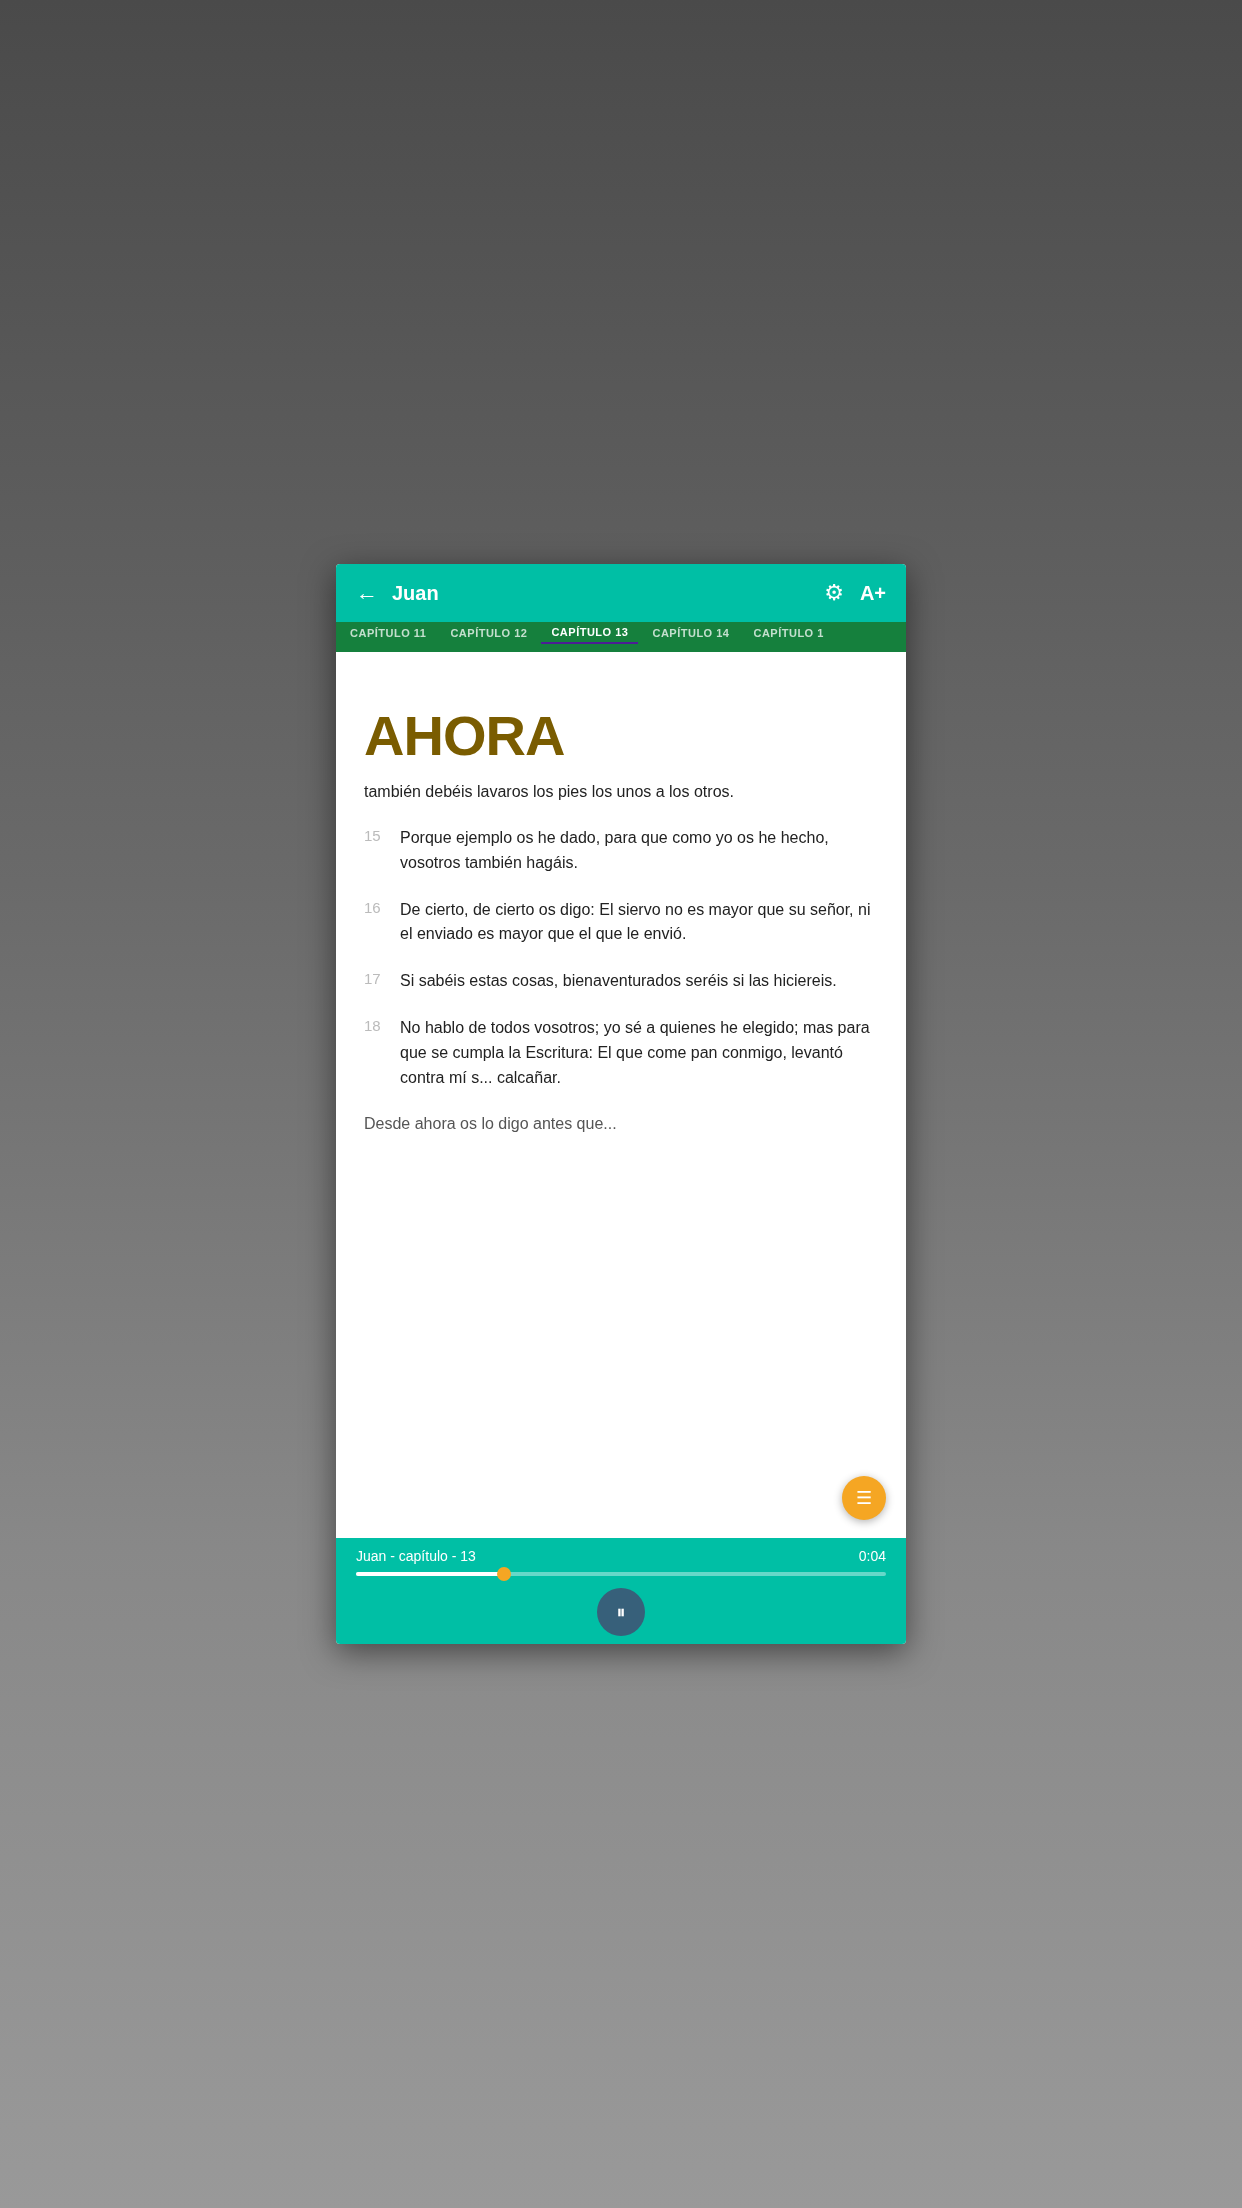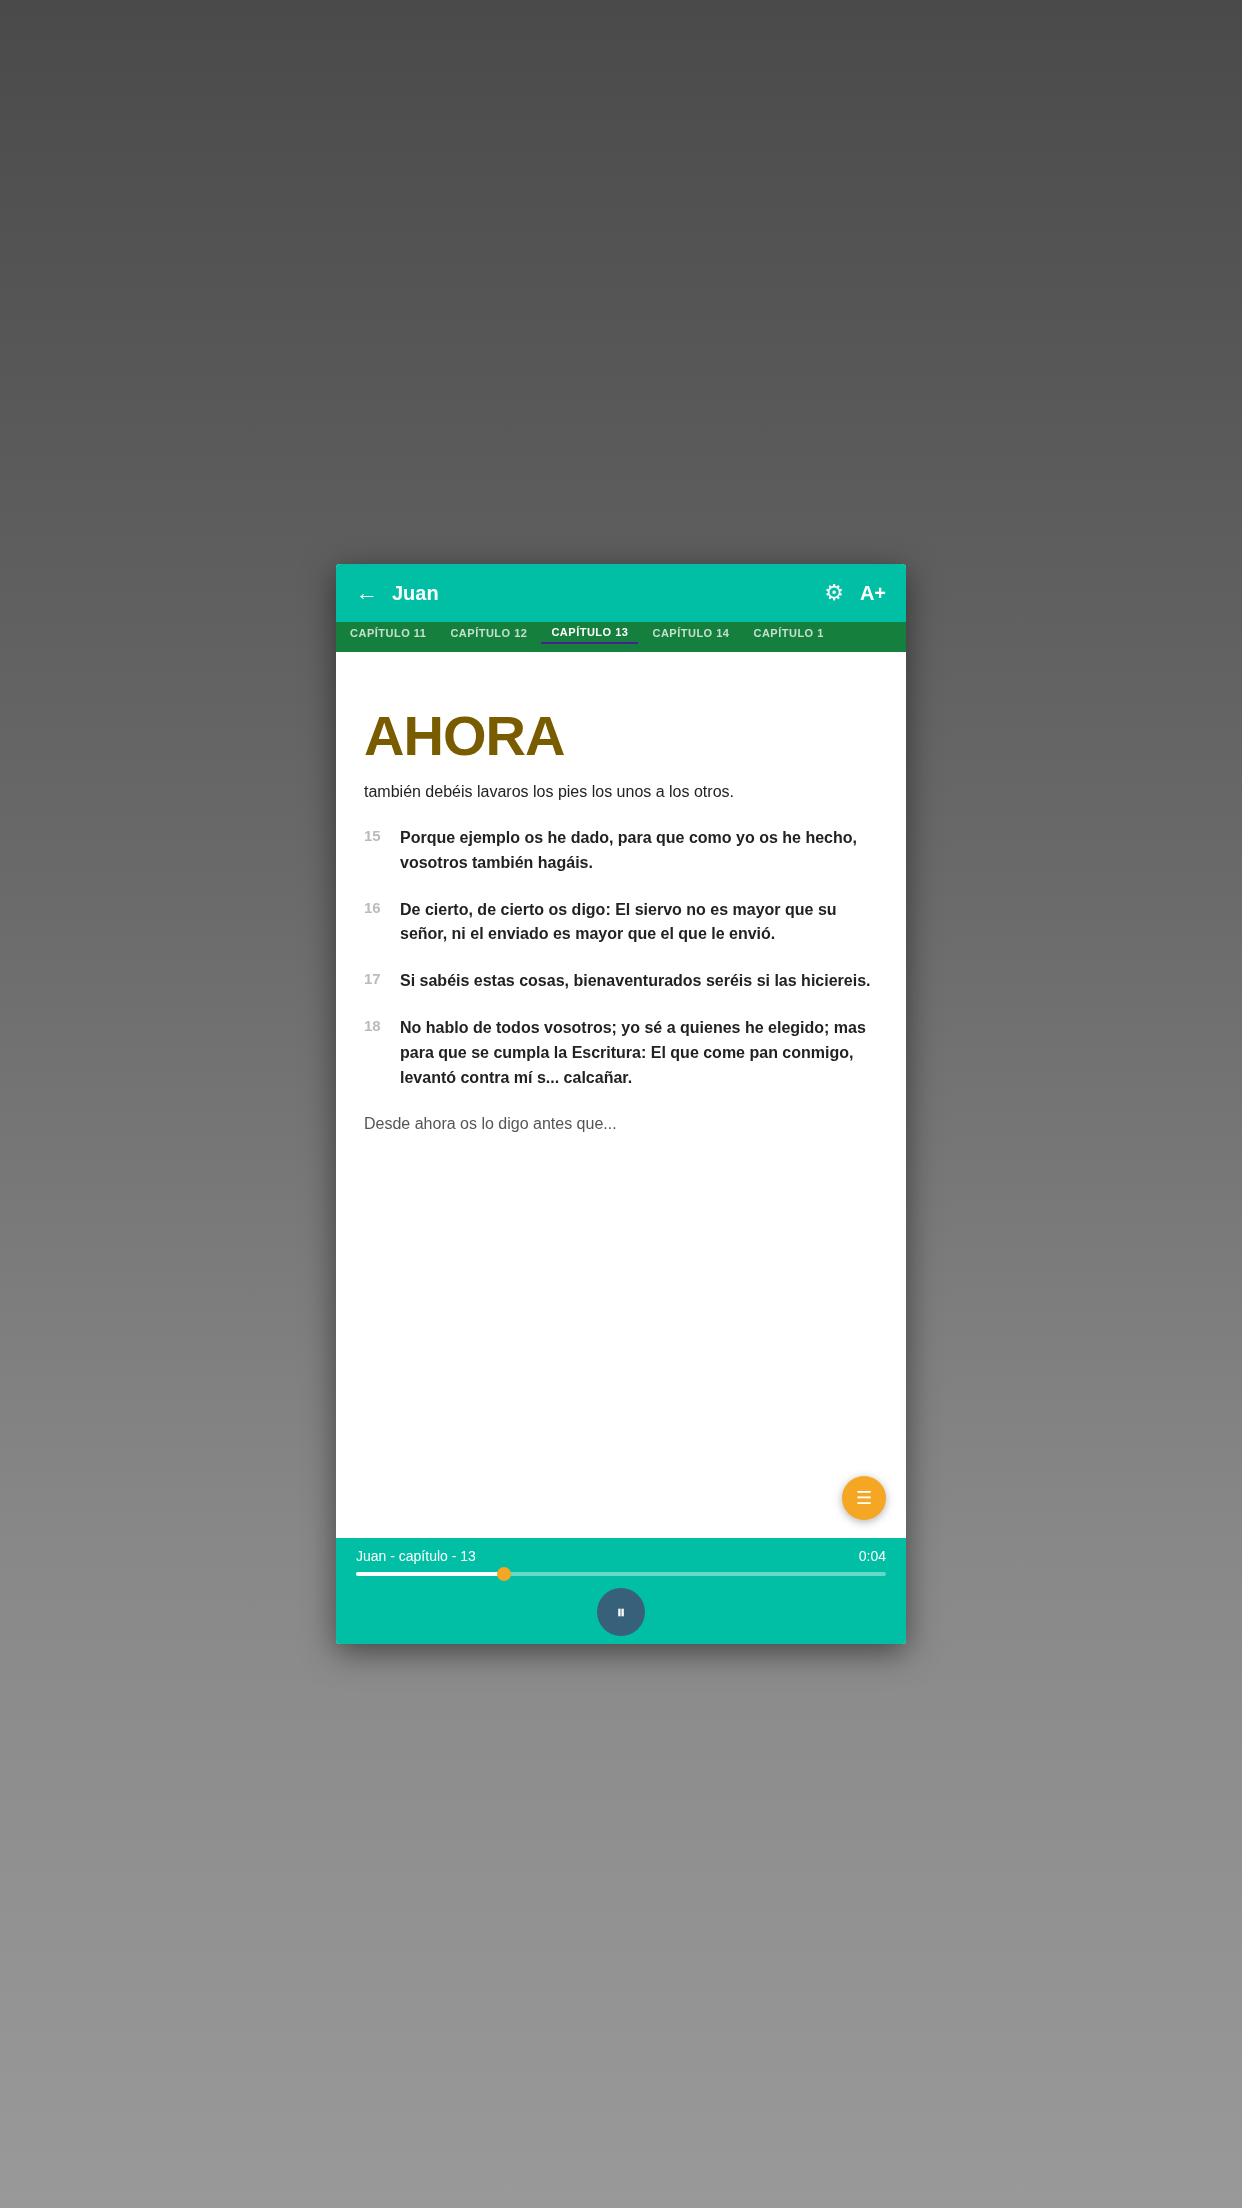--- a/index.html
+++ b/index.html
@@ -135,21 +135,20 @@
       font-size: 16px;
       color: #222;
       line-height: 1.5;
       margin-bottom: 4px;
     }
 
     .verse-block {
       display: flex;
       gap: 14px;
       margin-bottom: 22px;
-      font-weight: bold;
     }
 
     .verse-number {
       color: #bbb;
       font-size: 15px;
       min-width: 22px;
       padding-top: 1px;
       flex-shrink: 0;
     }
 

